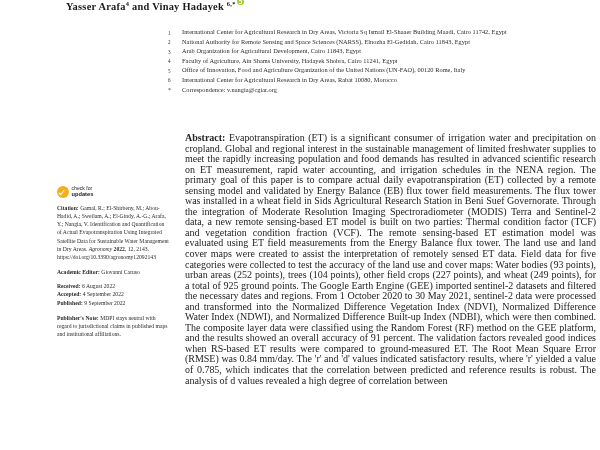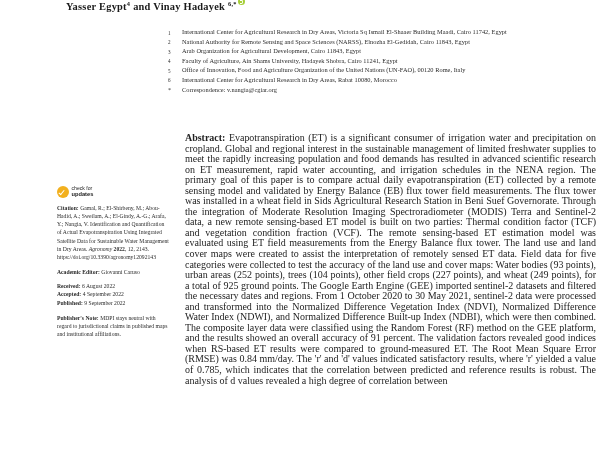--- a/index.html
+++ b/index.html
@@ -160,21 +160,21 @@
     text-align: justify;
     color: #232323;
     letter-spacing: -0.02px;
   }
   .abstract b { font-weight: bold; }
 </style>
 </head>
 <body>
 
 <div class="author-line">
-  <span>Yasser Egypt</span><span class="sup">4</span><span> and Vinay Hadayek </span><span class="sup">6,*</span><span class="orcid"></span>
+  <span>Yasser Arafa</span><span class="sup">4</span><span> and Vinay Hadayek </span><span class="sup">6,*</span><span class="orcid"></span>
 </div>
 
 <div class="affiliations">
   <div class="aff-row">
     <div class="aff-num">1</div>
     <div class="aff-text">International Center for Agricultural Research in Dry Areas, Victoria Sq Ismail El-Shaaer Building Maadi, Cairo 11742, Egypt</div>
   </div>
   <div class="aff-row">
     <div class="aff-num">2</div>
     <div class="aff-text">National Authority for Remote Sensing and Space Sciences (NARSS), Elnozha El-Gedidah, Cairo 11843, Egypt</div>

